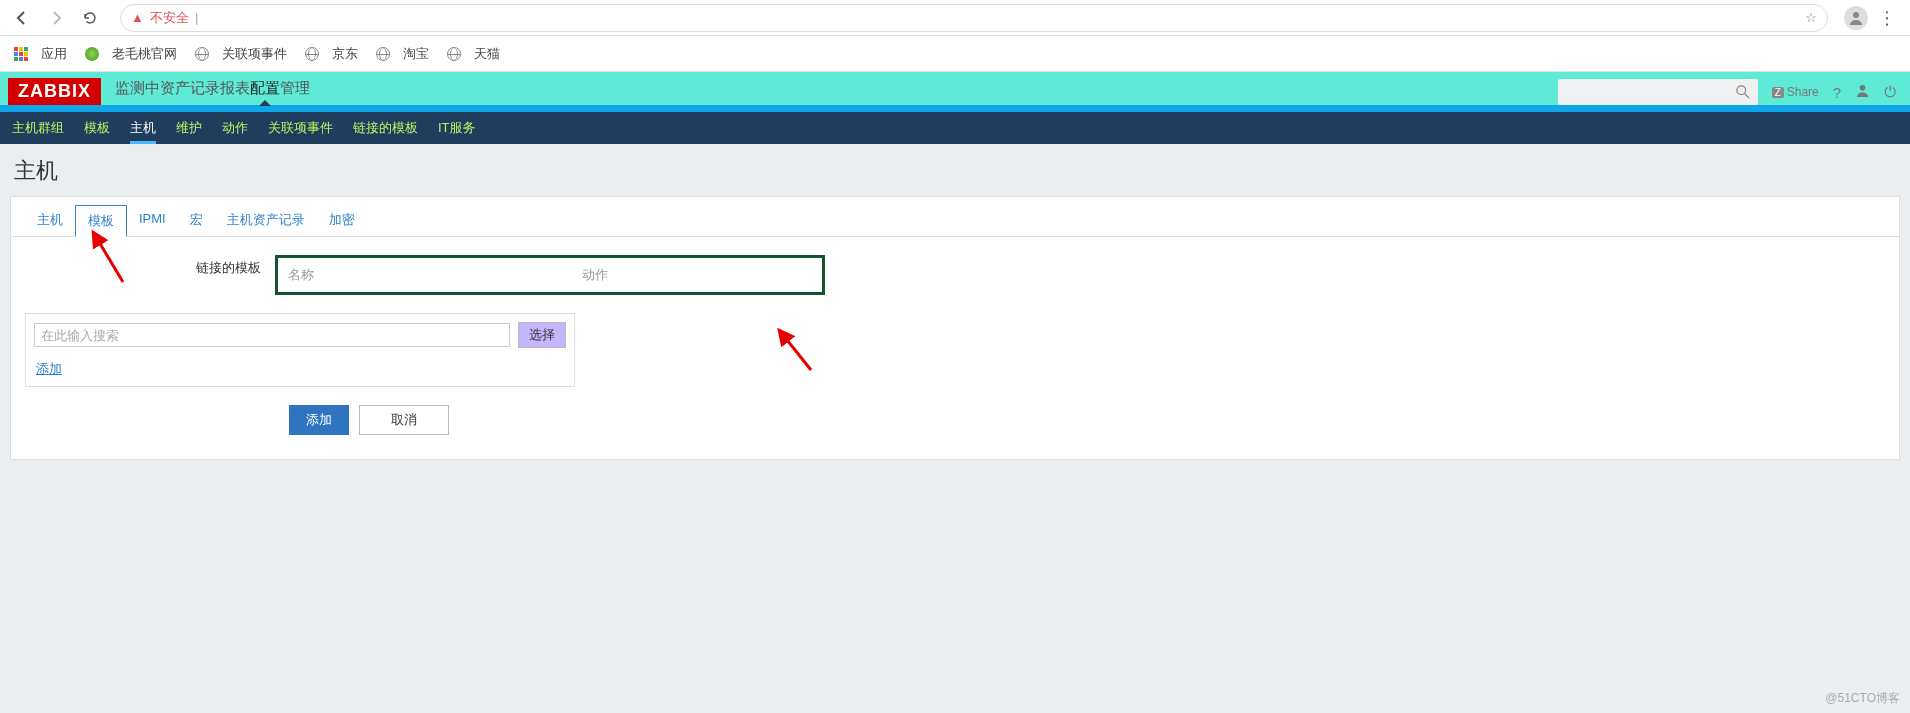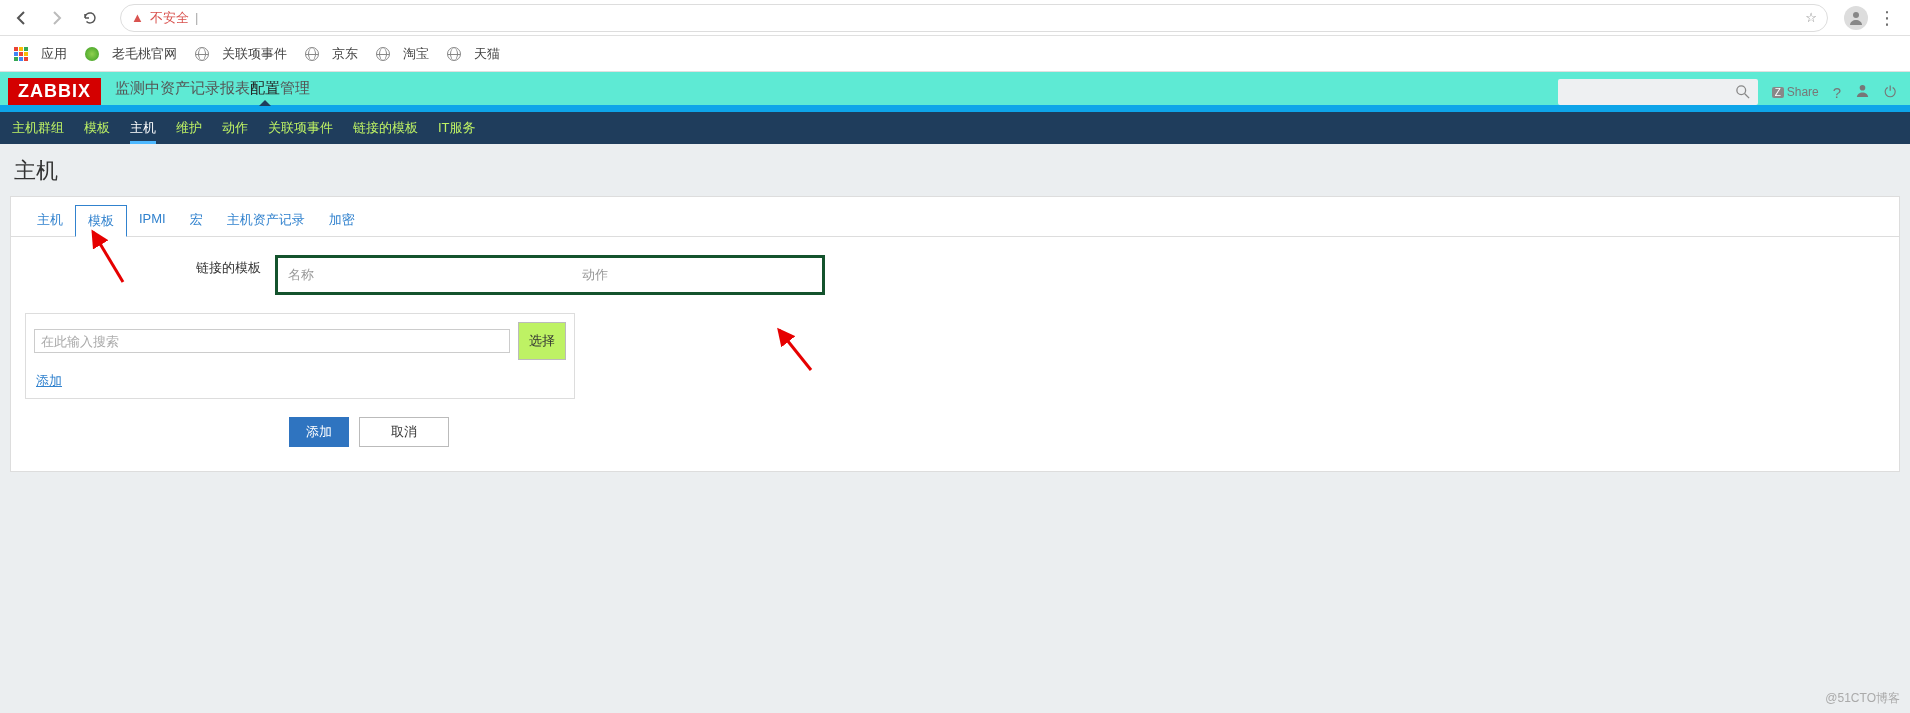--- a/index.html
+++ b/index.html
@@ -57,21 +57,21 @@
   .form-label { width:250px; text-align:right; padding-right:14px; color:#333; font-size:13px; padding-top:4px; }
   .linked-templates { border:3px solid #14532d; width:550px; }
   .lt-head { display:flex; color:#999; font-size:13px; }
   .lt-head div { padding:8px 10px; }
   .lt-name { flex:1; }
   .lt-action { width:250px; }
   .link-box { border:1px solid #ddd; width:550px; }
   .selector-row { display:flex; align-items:center; padding:8px; gap:8px; }
   .text-input { flex:1; height:24px; border:1px solid #ccc; padding:0 6px; font-size:13px; color:#333; }
   .text-input::placeholder { color:#aaa; }
-  .btn { border:1px solid #bbb; background:#bef264; padding:9px 10px; font-size:13px; cursor:pointer; color:#333; }
+  .btn { border:1px solid #bbb; background:#c4b5fd; padding:3px 10px; font-size:13px; cursor:pointer; color:#333; }
   .add-link { color:#3182ce; font-size:13px; padding:4px 10px 8px; display:inline-block; text-decoration:underline; cursor:pointer; }
   .action-row { padding-left:264px; display:flex; gap:10px; }
   .btn-primary { background:#2f74c0; border:1px solid #2f74c0; color:#fff; padding:5px 16px; font-size:13px; cursor:pointer; }
   .btn-secondary { background:#fff; border:1px solid #bbb; color:#333; padding:5px 31px; font-size:13px; cursor:pointer; }
 
   
   .arrow { position:absolute; pointer-events:none; }
   .arrow svg { overflow:visible; }
 
   .watermark { position:fixed; bottom:6px; right:10px; color:#aaa; font-size:12px; }

